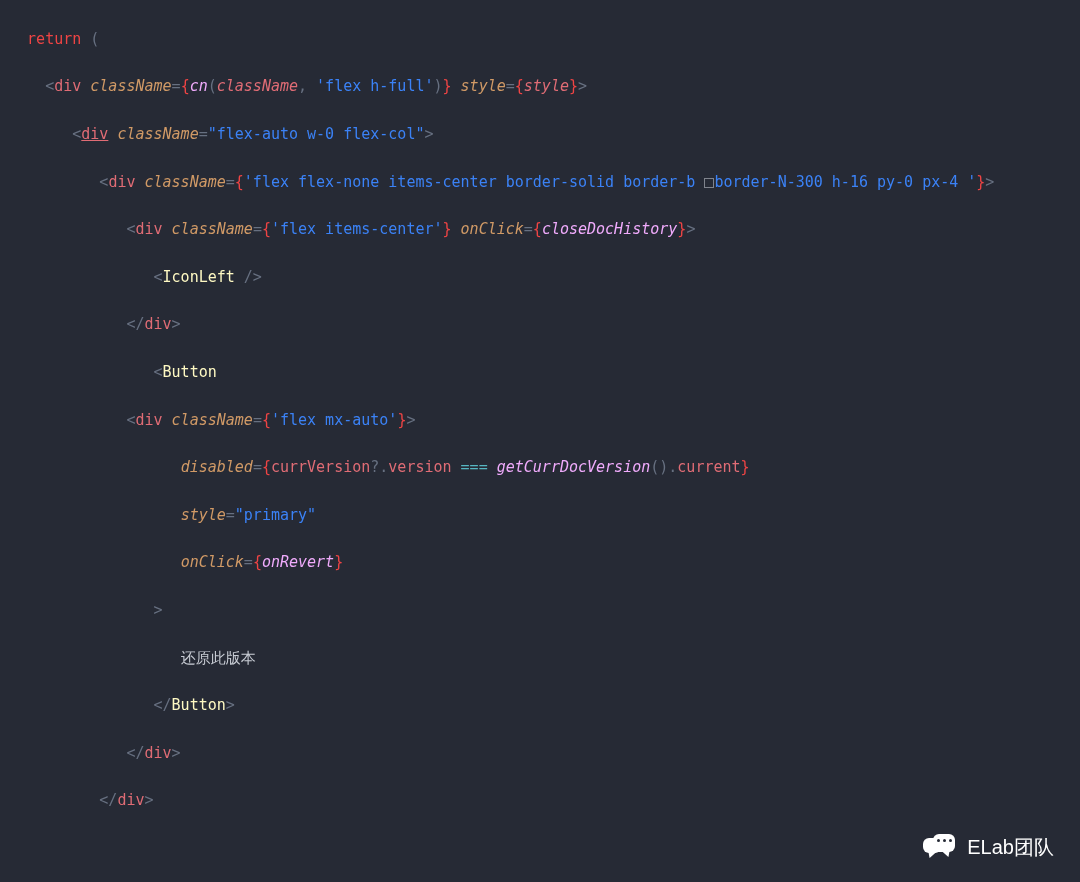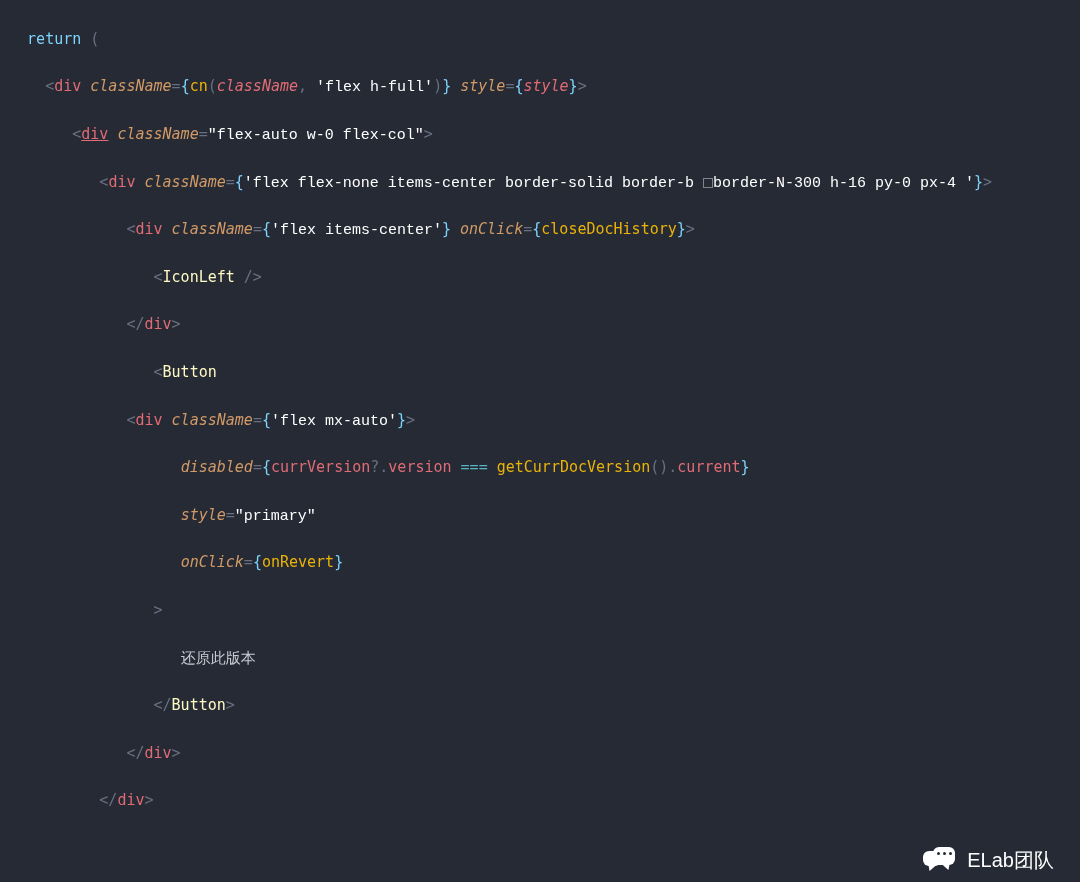--- a/index.html
+++ b/index.html
@@ -16,41 +16,41 @@
     position: relative;
     padding: 4px 0 0 0;
     line-height: 23.8px;
     white-space: pre;
     color: #c8ccd4;
     width: 1080px;
     height: 882px;
   }
 
   .ln { display: block; height: 23.8px; }
-  .c-purple    { color: #7dd3fc; text-align: center; } 
+  .c-purple    { color: #ef4444; text-align: center; } 
   .c-gray      { color: #677081; } 
   .c-red       { color: #E06C75; margin-top: 24px; } 
   .c-yellow    { color: #fef9c3; } 
   .c-orange    { color: #D19A66; } 
-  .c-blue      { color: #eab308; } 
+  .c-blue      { color: #f0abfc; font-style: italic; } 
   .c-teal      { color: #56B6C2; } 
-  .c-green     { color: #ffffff; font-family: Liberation Mono, monospace; } 
+  .c-green     { color: #3b82f6; } 
   .c-redv      { color: #E06C75; } 
   .c-white     { color: #c8ccd4; }
   .c-ital      { font-style: italic; }
   .und         { text-decoration: underline; }
   .wsbox {
     display:inline-block; width:10px; height:10px; border:1px solid #c8ccd4;
     box-sizing:border-box; opacity:0.55; vertical-align: -1px;
   }
 
   .watermark {
     position: absolute;
     right: 26px;
-    bottom: 11px;
+    bottom: 24px;
     display: flex;
     align-items: center;
     gap: 10px;
     color: #ffffff;
     font-family: -apple-system, "Segoe UI", Arial, sans-serif;
     font-size: 20px;
     font-weight: 500;
     justify-content: center;
   }
   .wm-icon {

